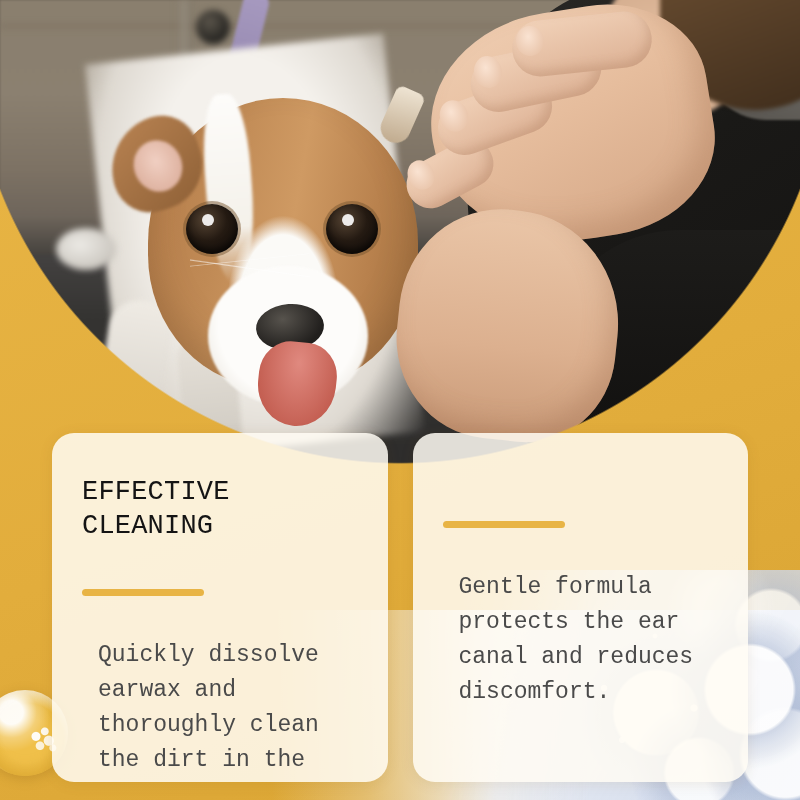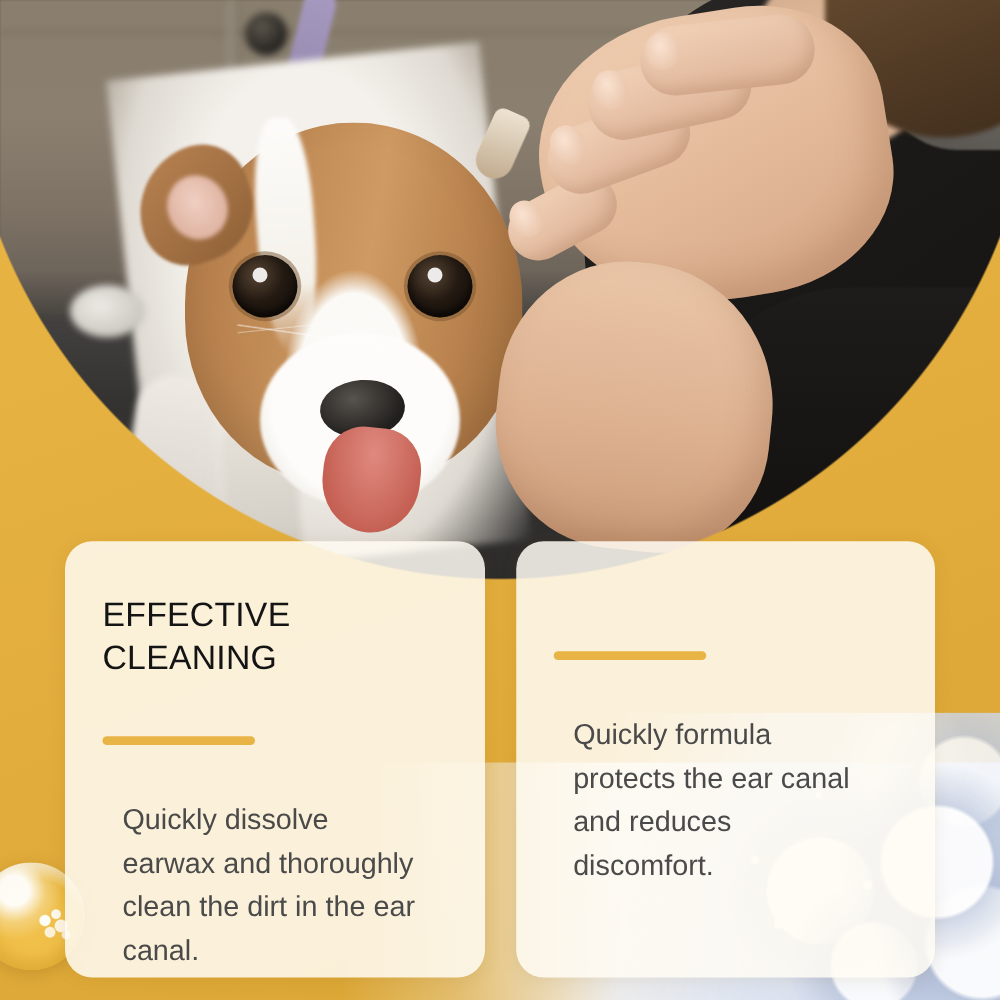--- a/index.html
+++ b/index.html
@@ -11,20 +11,21 @@
   body {
     font-family: "Liberation Sans", sans-serif;
   }
 
   #stage {
     position: relative;
     width: 800px;
     height: 800px;
     overflow: hidden;
     background: #E8B445;
+    font-family: Liberation Mono, monospace;
   }
 
   
   .bg-yellow {
     position: absolute;
     inset: 0;
     background: linear-gradient(160deg, #E9B646 0%, #E2AD3C 55%, #D9A433 100%);
   }
 
   
@@ -469,17 +470,17 @@
   <div class="cards">
 
     <div class="card">
       <h2 class="card-title">EFFECTIVE CLEANING</h2>
       <div class="card-rule"></div>
       <p class="card-body">Quickly dissolve earwax and thoroughly clean the dirt in the ear canal.</p>
     </div>
 
     <div class="card">
       <div class="card-rule"></div>
-      <p class="card-body">Quickly formula protects the ear canal and reduces discomfort.</p>
+      <p class="card-body">Gentle formula protects the ear canal and reduces discomfort.</p>
     </div>
 
   </div>
 </div>
 
 </body></html>

